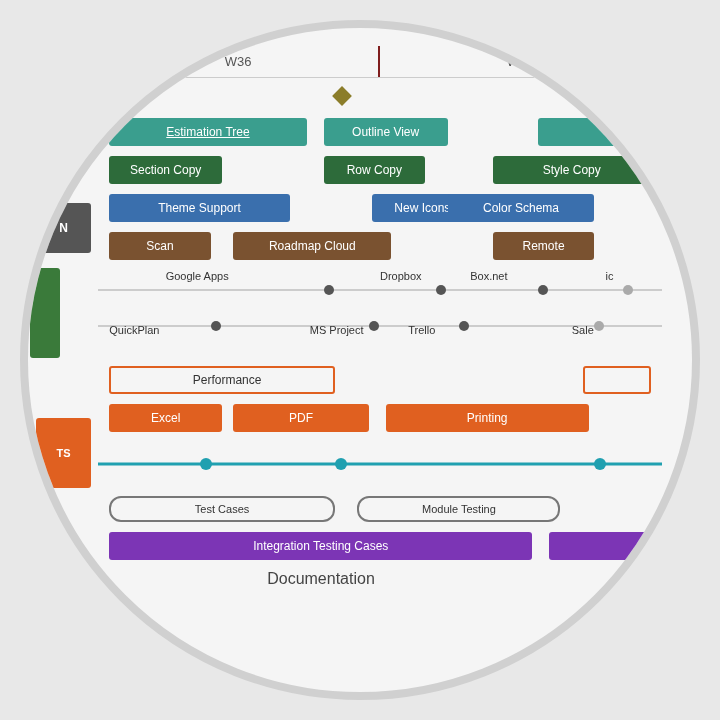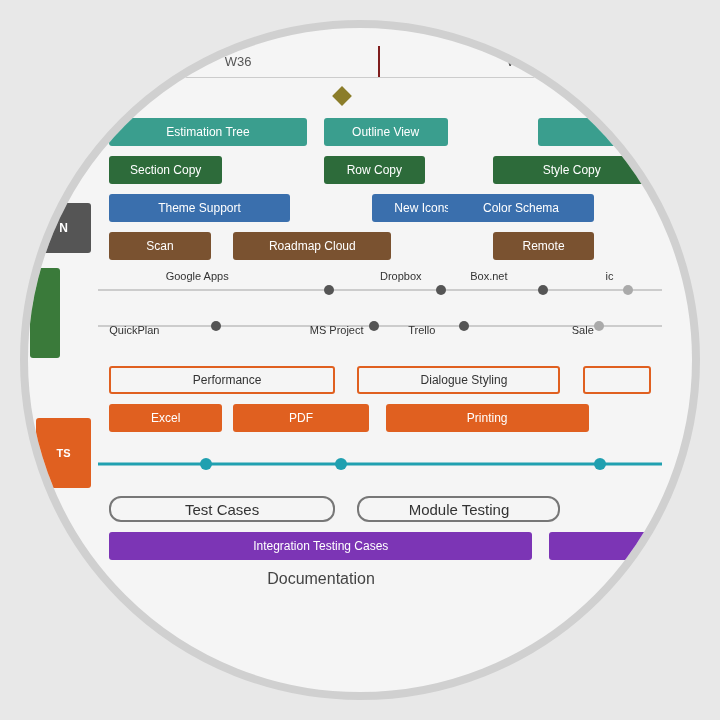--- a/index.html
+++ b/index.html
@@ -143,21 +143,21 @@
 
     
     .test-bar {
       height: 26px;
       border-radius: 12px;
       border: 2px solid #555;
       background: transparent;
       display: flex;
       align-items: center;
       justify-content: center;
-      font-size: 15px;
+      font-size: 11px;
       color: #333;
       position: absolute;
       white-space: nowrap;
     }
 
     .doc-label {
       font-size: 16px;
       color: #444;
       text-align: center;
     }
@@ -176,21 +176,21 @@
       <div class="week-header">
         <div class="week-cell">W36</div>
         <div class="week-cell">W37</div>
       </div>
 
       <div class="diamond-row">
         <div class="diamond"></div>
       </div>
 
       <div class="bar-row">
-        <div class="bar teal" style="left: 2%; width: 35%;">Estimation Tree</div>
+        <div class="bar teal" style="left: 2%; width: 35%; text-decoration: underline;">Estimation Tree</div>
         <div class="bar teal" style="left: 40%; width: 22%;">Outline View</div>
         <div class="bar teal" style="left: 78%; width: 20%;"></div>
       </div>
 
       <div class="bar-row">
         <div class="bar green-dark" style="left: 2%; width: 20%;">Section Copy</div>
         <div class="bar green-dark" style="left: 40%; width: 18%;">Row Copy</div>
         <div class="bar green-dark" style="left: 70%; width: 28%;">Style Copy</div>
       </div>
 
@@ -229,21 +229,20 @@
         <span class="timeline-label" style="left: 2%; top: 14px;">QuickPlan</span>
         <span class="timeline-label" style="left: 34%; top: 14px; padding-left: 20px;">MS Project</span>
         <span class="timeline-label" style="left: 55%; top: 14px;">Trello</span>
         <span class="timeline-label" style="left: 84%; top: 14px;">Sale</span>
       </div>
 
       <div class="section-divider" style="height:16px;"></div>
 
       <div class="bar-row">
         <div class="bar orange-outline" style="left: 2%; width: 40%; color: #333;">Performance</div>
-        <div class="bar orange-outline" style="left: 46%; width: 36%; color: #333;">Dialogue Styling</div>
         <div class="bar orange-outline" style="left: 86%; width: 12%;"></div>
       </div>
 
       <div class="bar-row">
         <div class="bar orange" style="left: 2%; width: 20%;">Excel</div>
         <div class="bar orange" style="left: 24%; width: 24%;">PDF</div>
         <div class="bar orange" style="left: 51%; width: 36%;">Printing</div>
       </div>
 
       <div class="section-divider" style="height:10px;"></div>

